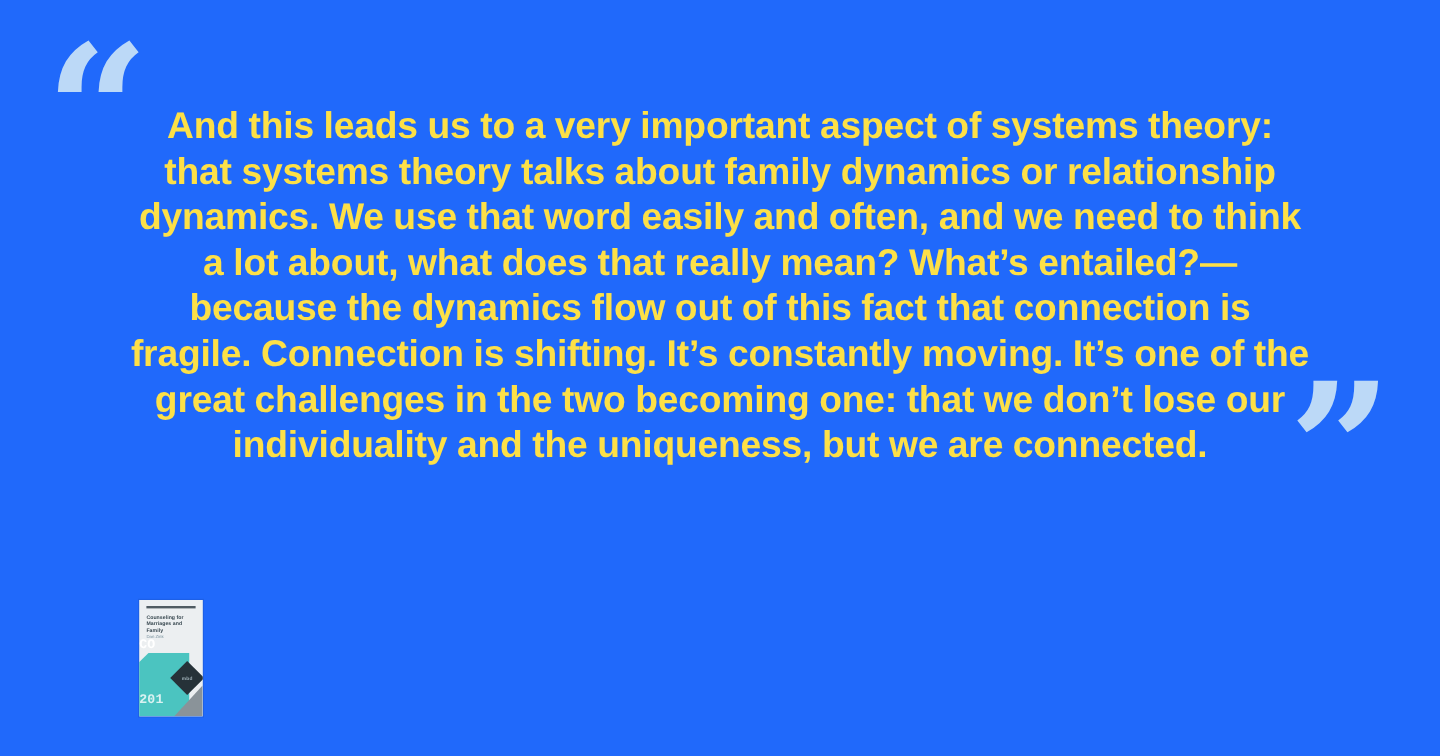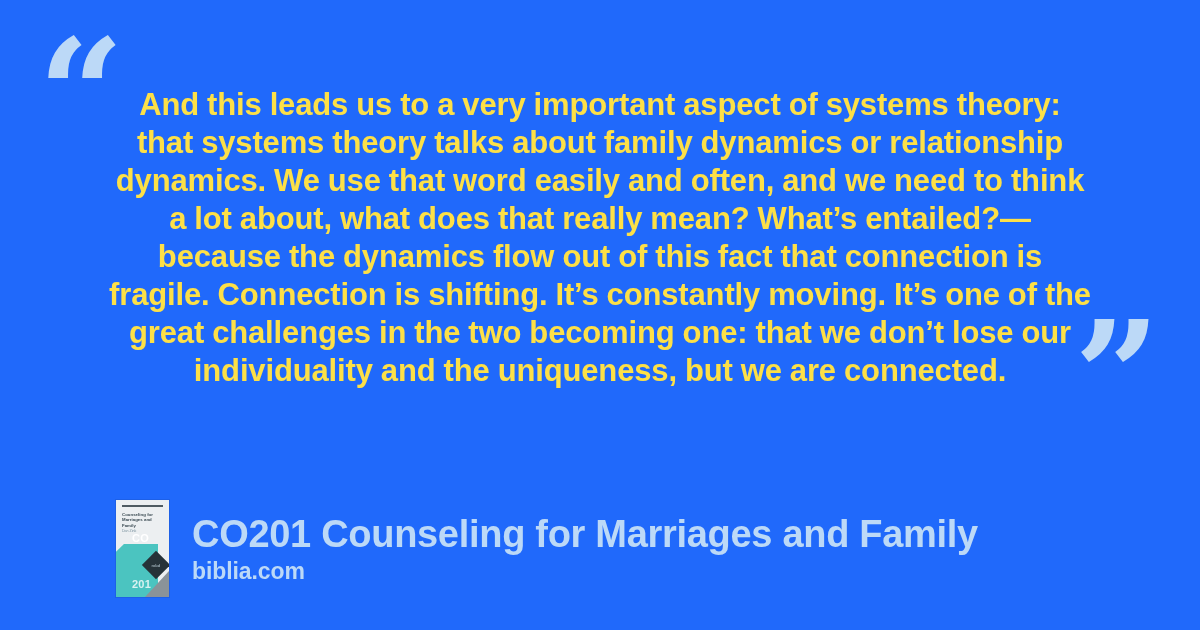--- a/index.html
+++ b/index.html
@@ -123,24 +123,24 @@
     position: absolute;
     right: 0;
     bottom: 0;
     width: 24px;
     height: 26px;
     background: #8a9399;
     clip-path: polygon(100% 0, 100% 100%, 0 100%);
   }
   .cover-code {
     position: absolute;
-    left: 16px;
+    left: 0;
     bottom: 7px;
     color: #ffffff;
-    font-family: Liberation Sans, sans-serif;
+    font-family: Liberation Mono, monospace;
     font-weight: 700;
     font-size: 11px;
     line-height: 11.5px;
     letter-spacing: 0.2px;
   }
   .cover-code .code-2 {
     color: #d9f2f1;
     margin-top: 34px;
   }
   .cover-diamond {
@@ -213,20 +213,16 @@
       <div class="cover-gray"></div>
       <div class="cover-code">
         <div>CO</div>
         <div class="code-2">201</div>
       </div>
       <div class="cover-diamond">
         <div class="cover-diamond-label">mbd</div>
       </div>
     </div>
 
-    <div class="footer-text">
-      <p class="footer-title">CO201 Counseling for Marriages and Family</p>
-      <p class="footer-site">biblia.com</p>
-    </div>
 
   </div>
 
 </div>
 
 </body></html>

